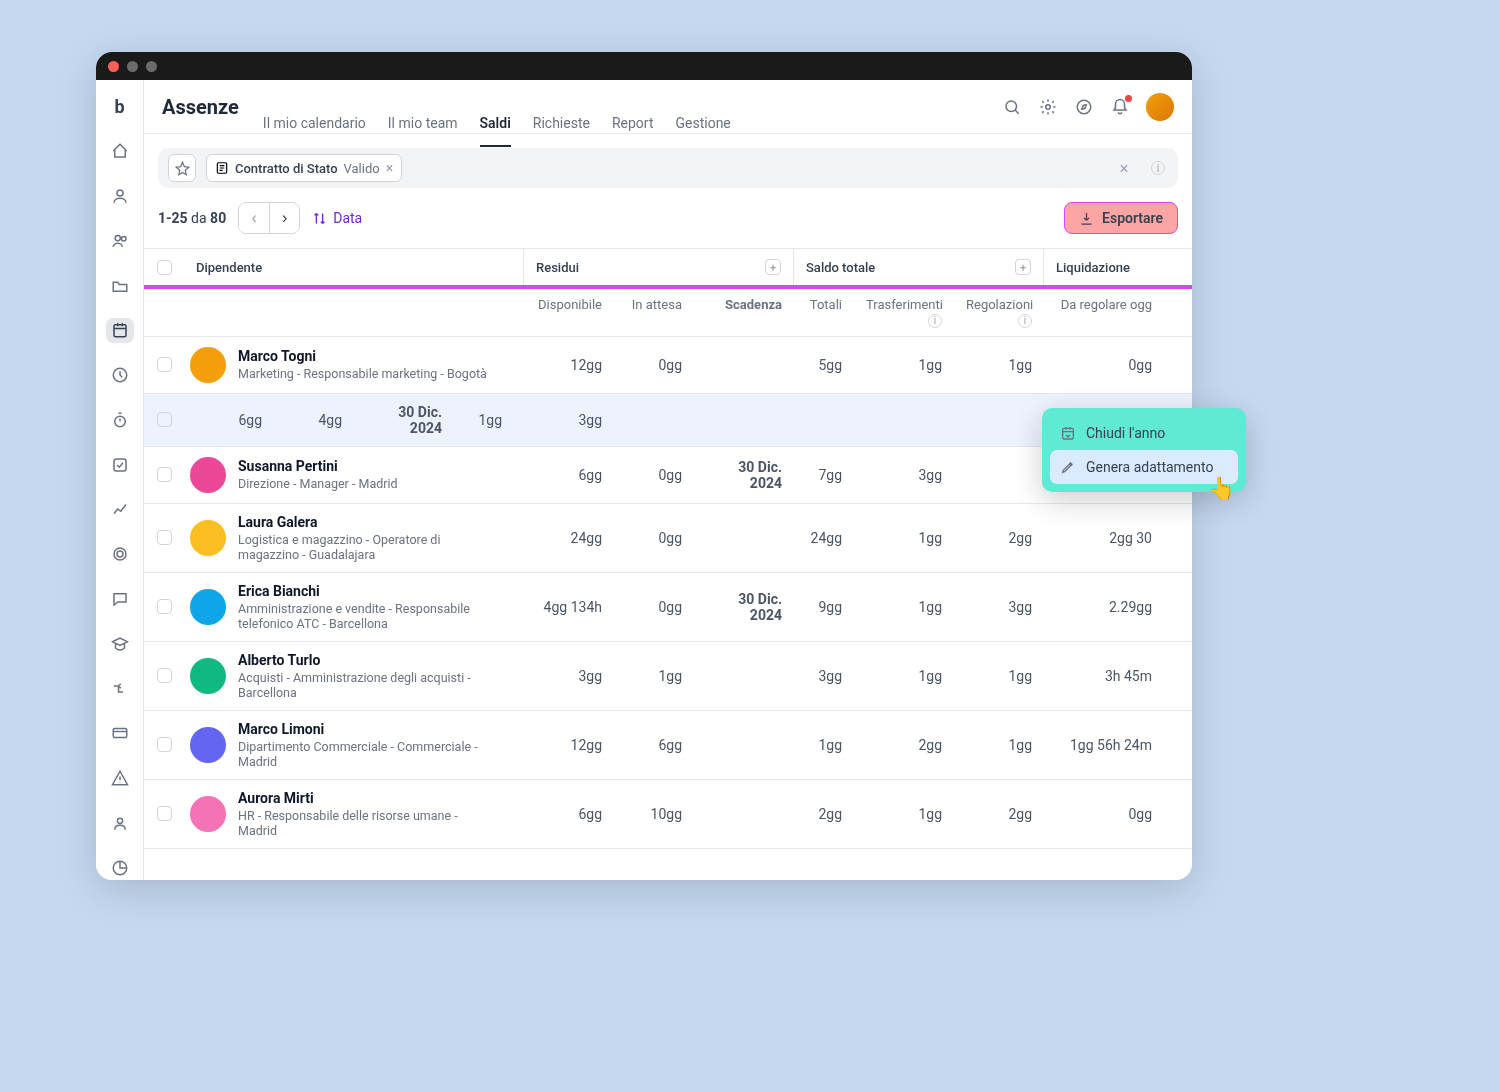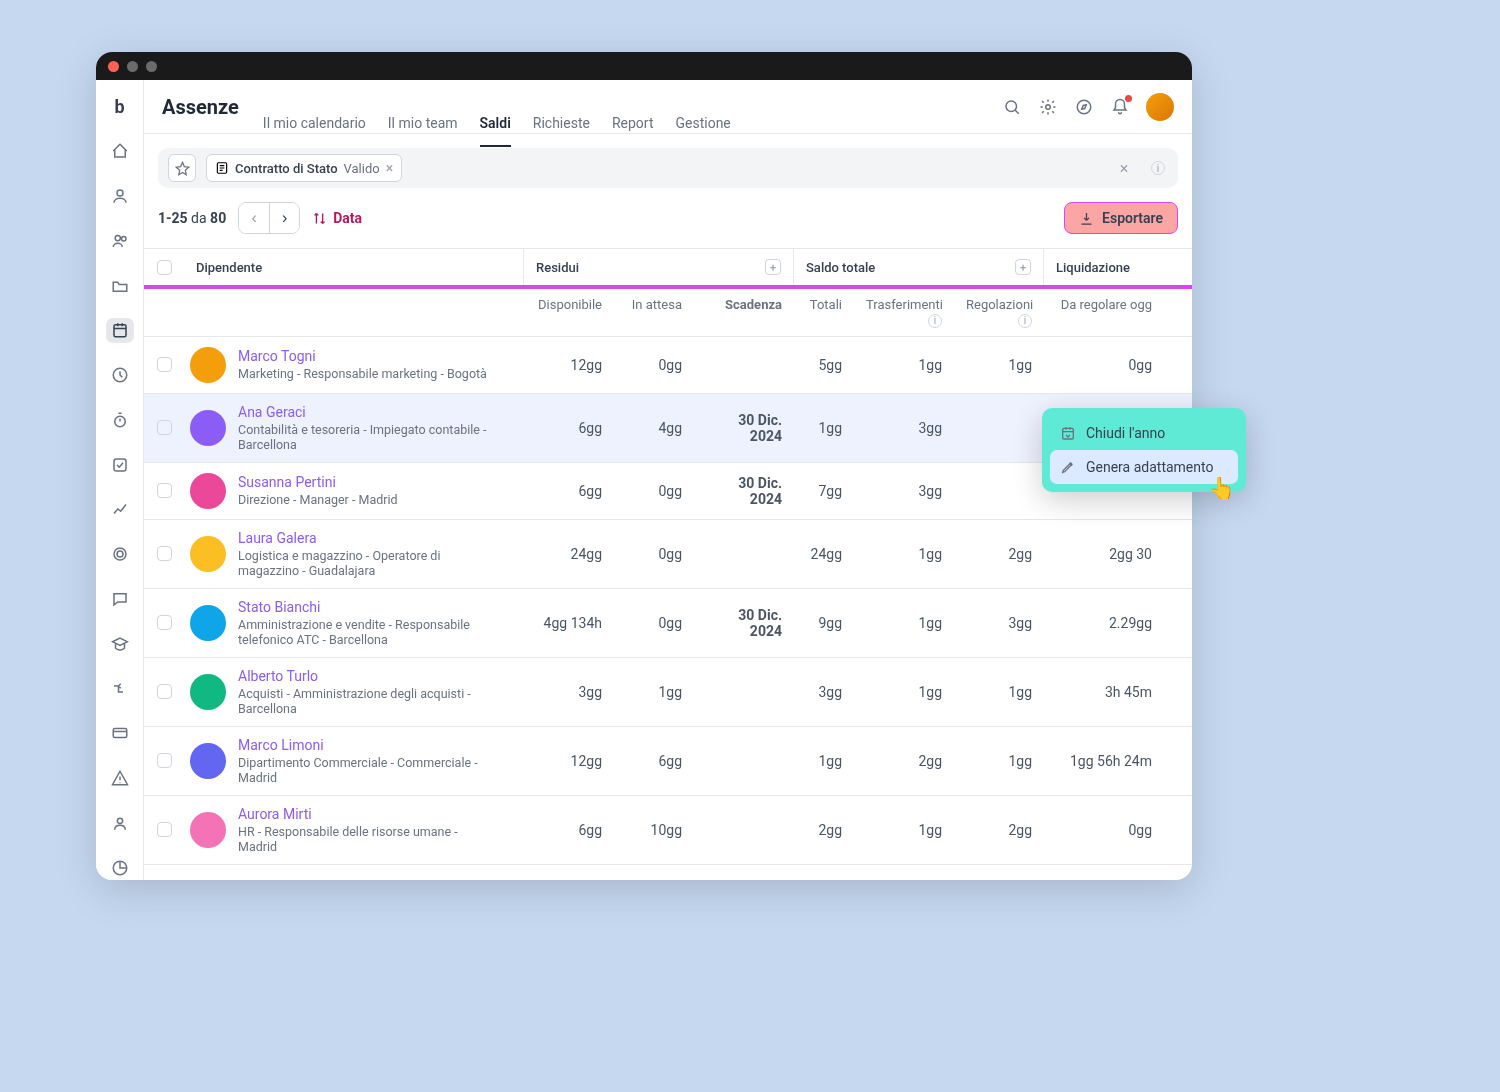--- a/index.html
+++ b/index.html
@@ -134,21 +134,21 @@
 }
 .page-range { font-size: 14px; color: #374151; }
 .page-range .bold { font-weight: 700; }
 .pager { display: flex; border: 1px solid #d1d5db; border-radius: 8px; overflow: hidden; }
 .pager button {
   width: 30px; height: 30px; background: #fff; border: none;
   color: #9ca3af; font-size: 16px; cursor: pointer;
 }
 .pager button + button { border-left: 1px solid #d1d5db; }
 .pager button.enabled { color: #374151; }
-.sort-btn { display:flex; align-items:center; gap:6px; color:#be185d; font-size:14px; font-weight:700; cursor:pointer; }
+.sort-btn { display:flex; align-items:center; gap:6px; color:#6d28d9; font-size:14px; font-weight:400; cursor:pointer; }
 .export-btn {
   margin-left: auto;
   border: 1px solid #d946ef;
   background: #fca5a5;
   border-radius: 8px;
   padding: 7px 14px;
   display: flex; align-items: center; gap: 8px;
   font-size: 14px; font-weight: 600; color: #374151;
   cursor: pointer;
 }
@@ -184,21 +184,21 @@
 .row {
   display: flex;
   align-items: center;
   border-bottom: 1px solid #e5e7eb;
   padding: 10px 0;
   font-size: 14px;
 }
 .row.highlight { background: #eef2ff; }
 .emp-cell { width: 340px; display:flex; align-items:center; gap: 12px; padding-left: 6px; }
 .avatar { width: 36px; height: 36px; border-radius: 50%; background:#d1d5db; flex-shrink:0; }
-.emp-name { font-weight: 400; color:#8b5cf6; }
+.emp-name { font-weight: 700; color:#0f172a; }
 .emp-sub { font-size: 12.5px; color:#6b7280; margin-top: 2px; max-width: 260px; }
 .cell { padding: 0 12px; color:#4b5563; }
 .info-i { display:inline-flex; width:14px; height:14px; border:1px solid #d1d5db; border-radius:50%; font-size:10px; align-items:center; justify-content:center; margin-left:4px; }
 .context-menu {
   position: absolute;
   top: 408px;
   left: 1042px;
   width: 204px;
   background: #5eead4;
   border-radius: 10px;
@@ -473,27 +473,20 @@
               <div class="cell col-expiry"></div>
               <div class="cell col-total">5gg</div>
               <div class="cell col-transfer">1gg</div>
               <div class="cell col-adjust">1gg</div>
               <div class="cell col-settle">0gg</div>
             </div>
             <div class="row highlight">
               <div class="checkbox-cell">
                 <div class="cb"></div>
               </div>
-              <div class="emp-cell">
-                <div class="avatar" style="background:#8b5cf6"></div>
-                <div>
-                  <div class="emp-name">Ana Geraci</div>
-                  <div class="emp-sub">Contabilità e tesoreria - Impiegato contabile - Barcellona</div>
-                </div>
-              </div>
               <div class="cell col-avail">6gg</div>
               <div class="cell col-pending">4gg</div>
               <div class="cell col-expiry">30 Dic. 2024</div>
               <div class="cell col-total">1gg</div>
               <div class="cell col-transfer">3gg</div>
               <div class="cell col-adjust"></div>
               <div class="cell col-settle"></div>
             </div>
             <div class="row">
               <div class="checkbox-cell">
@@ -533,21 +526,21 @@
               <div class="cell col-adjust">2gg</div>
               <div class="cell col-settle">2gg 30</div>
             </div>
             <div class="row">
               <div class="checkbox-cell">
                 <div class="cb"></div>
               </div>
               <div class="emp-cell">
                 <div class="avatar" style="background:#0ea5e9"></div>
                 <div>
-                  <div class="emp-name">Stato Bianchi</div>
+                  <div class="emp-name">Erica Bianchi</div>
                   <div class="emp-sub">Amministrazione e vendite - Responsabile telefonico ATC - Barcellona</div>
                 </div>
               </div>
               <div class="cell col-avail">4gg 134h</div>
               <div class="cell col-pending">0gg</div>
               <div class="cell col-expiry">30 Dic. 2024</div>
               <div class="cell col-total">9gg</div>
               <div class="cell col-transfer">1gg</div>
               <div class="cell col-adjust">3gg</div>
               <div class="cell col-settle">2.29gg</div>

